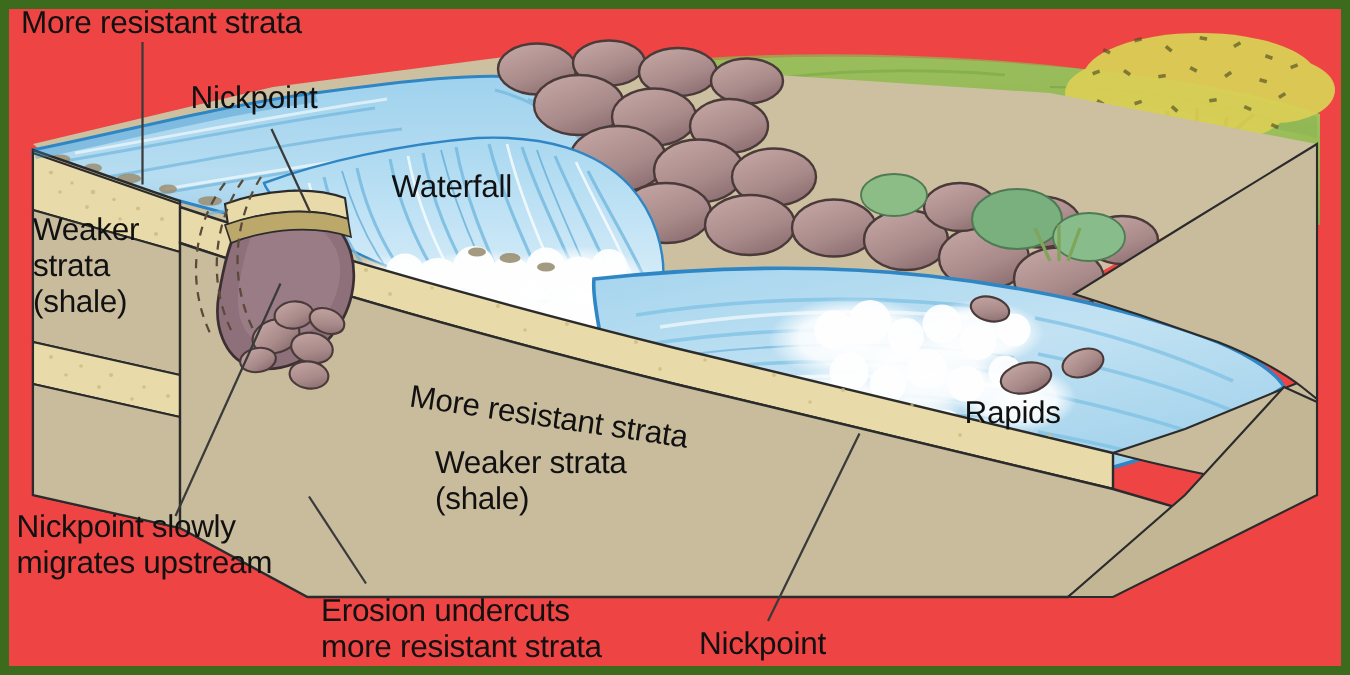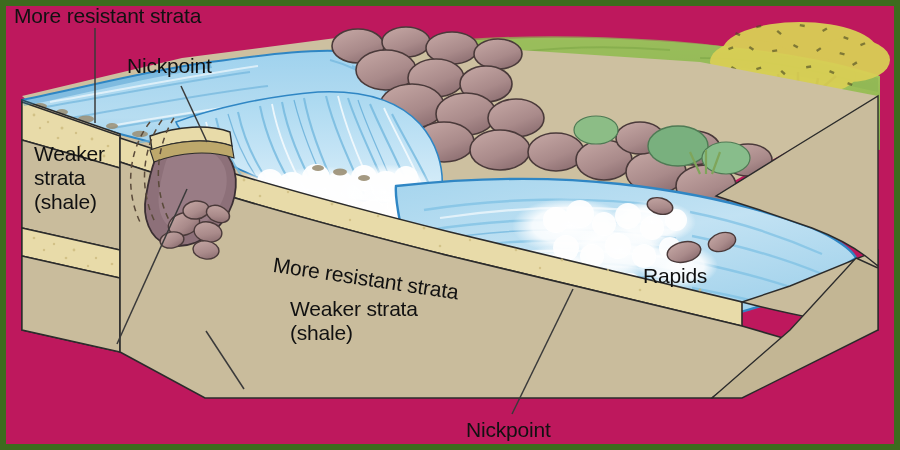--- a/index.html
+++ b/index.html
@@ -1,21 +1,21 @@
 <!DOCTYPE html>
 <html><head>
 <meta charset="utf-8">
 <title>Waterfall Nickpoint Diagram</title>
 <style>
   html,body{margin:0;padding:0;background:#ffffff;}
   body{font-family:"Liberation Sans",sans-serif;}
   #stage{
     position:relative;
     width:900px;height:450px;
-    background:#be185d;
+    background:#ef4444;
     box-sizing:border-box;
     overflow:hidden;
   }
   #frame{
     position:absolute;inset:0;
     border:6px solid #3d6b1e;
     box-sizing:border-box;
     pointer-events:none;
     z-index:60;
   }
@@ -495,30 +495,35 @@
       <line x1="117" y1="344" x2="187" y2="189"></line>
       <line x1="244" y1="389" x2="206" y2="331"></line>
       <line x1="512" y1="414" x2="573" y2="289"></line>
     </g>
   </svg>
 
   <div class="lbl" style="left:14px;top:4px;">More resistant strata</div>
 
   <div class="lbl" style="left:127px;top:54px;">Nickpoint</div>
 
-
-  <div class="lbl" style="left:22px;top:142px;margin-left:12px;">Weaker
+  <div class="lbl" style="left:261px;top:113px;">Waterfall</div>
+
+  <div class="lbl" style="left:22px;top:142px;">Weaker
 strata
 (shale)</div>
 
   <div class="lbl rot" style="left:275px;top:253px;">More resistant strata</div>
 
   <div class="lbl" style="left:290px;top:297px;">Weaker strata
 (shale)</div>
 
   <div class="lbl" style="left:607px;top:264px;margin-left:36px;">Rapids</div>
 
-
+  <div class="lbl" style="left:11px;top:340px;">Nickpoint slowly
+migrates upstream</div>
+
+  <div class="lbl" style="left:214px;top:396px;">Erosion undercuts
+more resistant strata</div>
 
   <div class="lbl" style="left:466px;top:418px;">Nickpoint</div>
 
   <div id="frame"></div>
 </div>
 
 </body></html>

